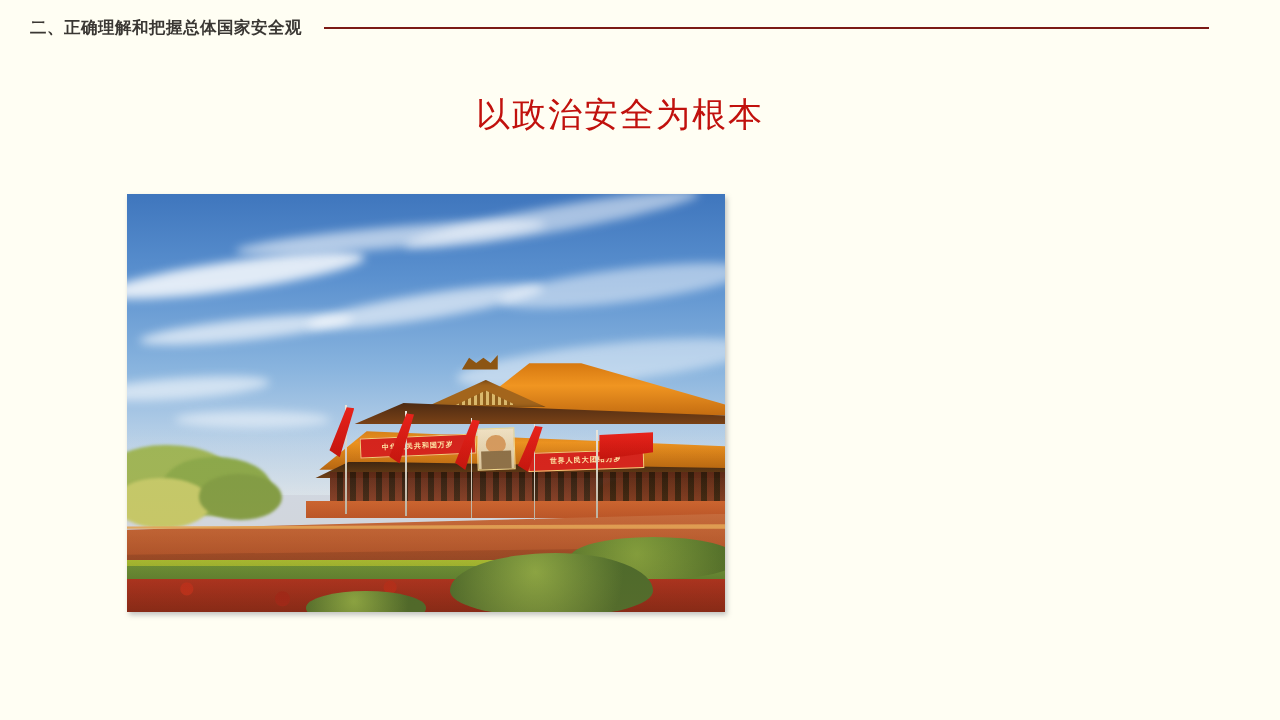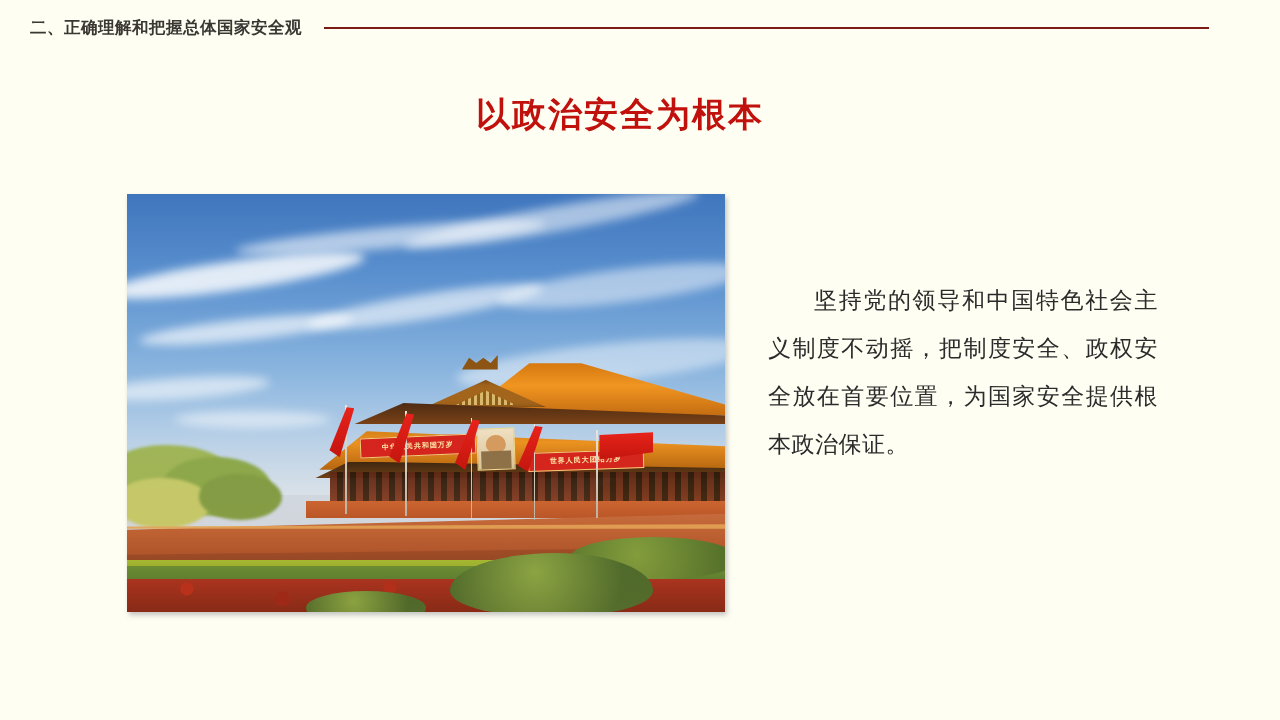--- a/index.html
+++ b/index.html
@@ -49,21 +49,21 @@
   }
 
   
   .main-title {
     position: absolute;
     top: 92px;
     left: 0;
     right: 0;
     text-align: center;
     font-size: 34px;
-    font-weight: bold;
+    font-weight: normal;
     color: #c1110d;
     letter-spacing: 2px;
   }
   .main-title .tt {
     display: inline-block;
     margin-left: -40px;
   }
 
   
   .photo-wrap {
@@ -457,16 +457,15 @@
       <div class="grass"></div>
       <div class="hedge-back"></div>
       <div class="hedge-right"></div>
       <div class="flowers"></div>
       <div class="bush-big"></div>
       <div class="bush-small"></div>
       <div class="photo-warm"></div>
     </div>
   </div>
 
-  <div class="body-text">坚持党的领导和中国特色社会主义制度不动摇，把制度安全、政权安全放在首要位置，为国家安全提供根本政治保证。</div>
 
 
 </div>
 
 </body></html>

